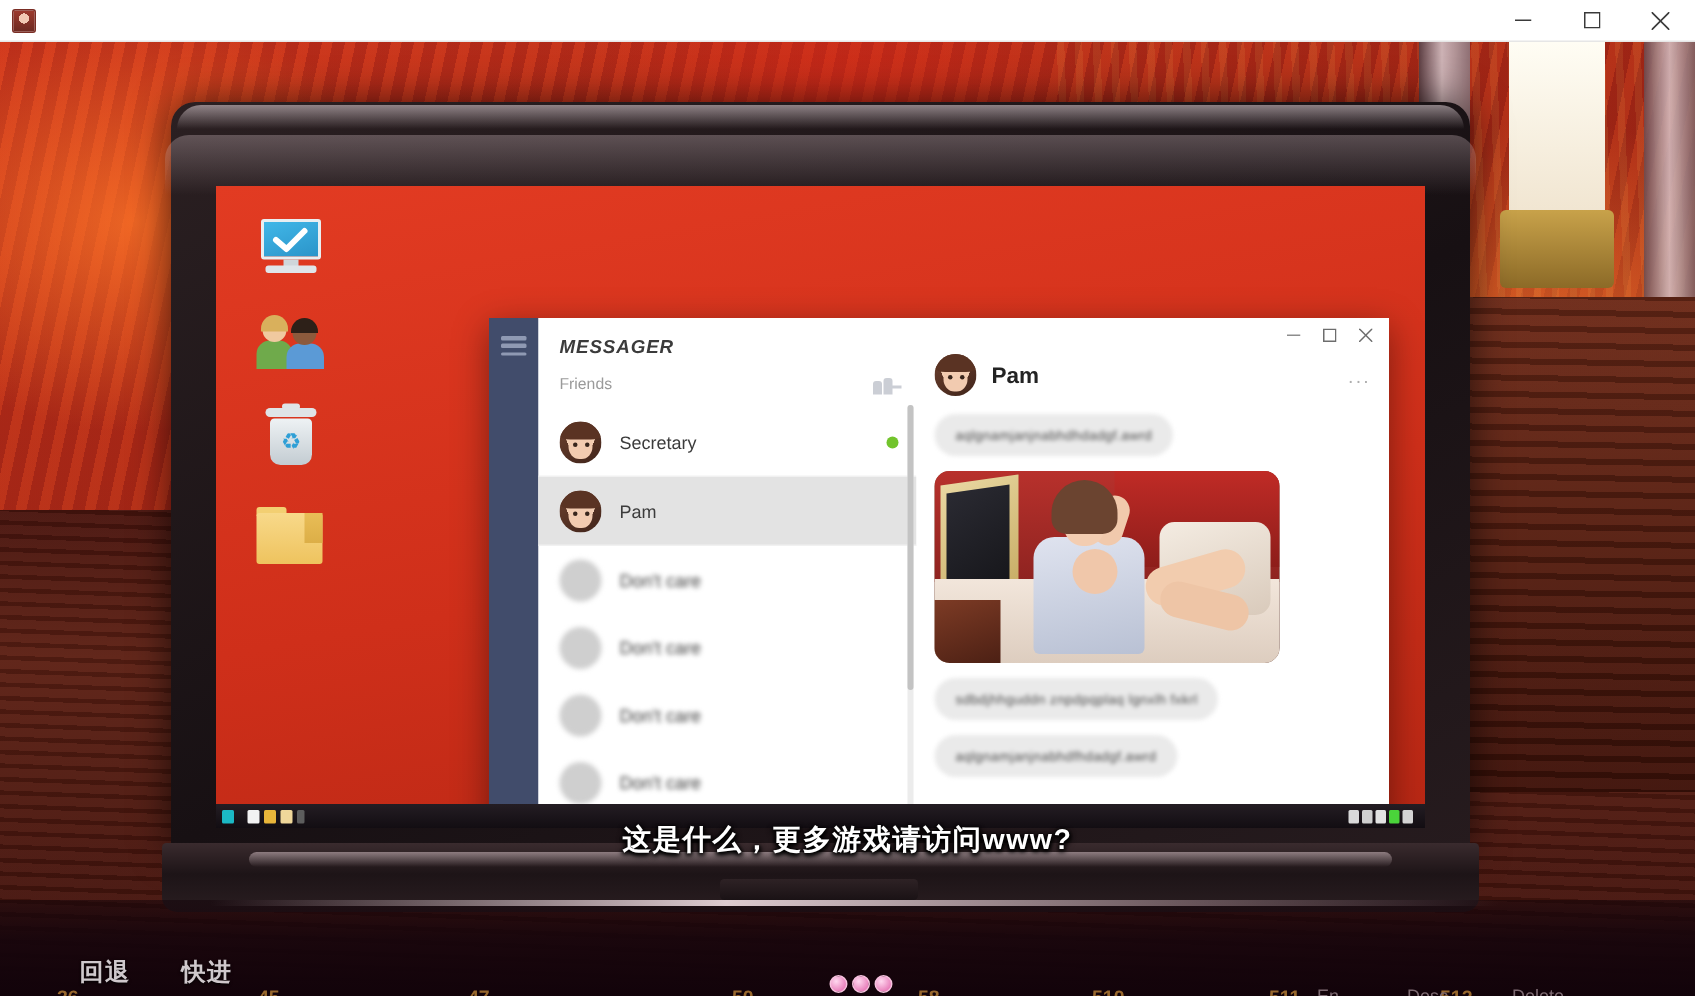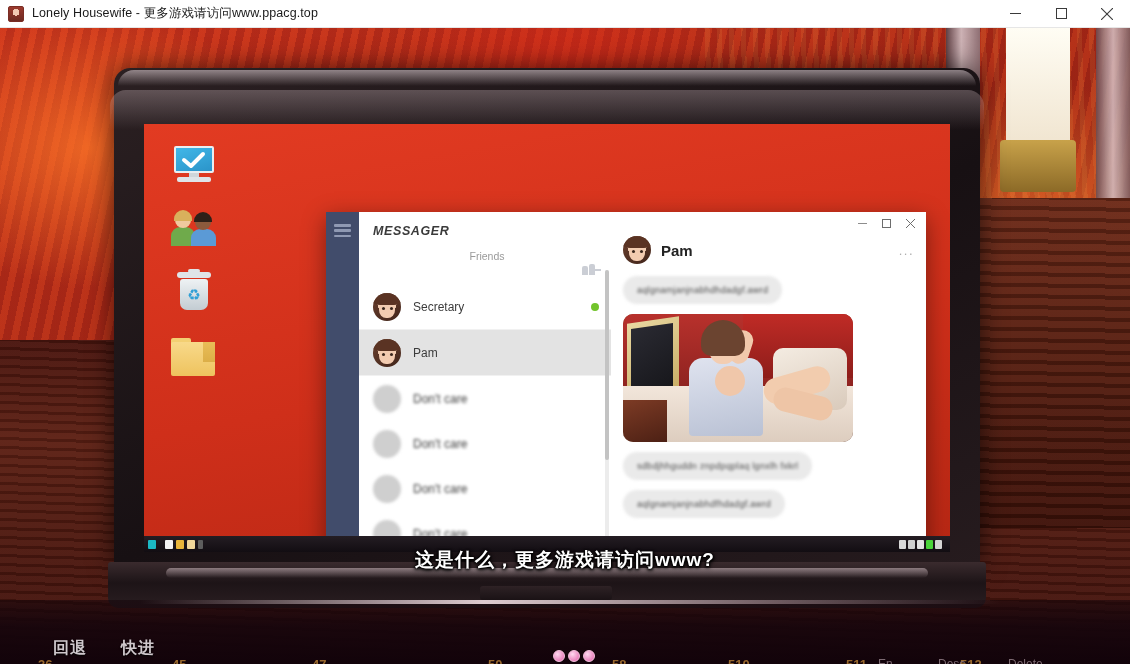--- a/index.html
+++ b/index.html
@@ -192,21 +192,21 @@
   }
   .hamb { width: 17px; height: 13px; display: flex; flex-direction: column; justify-content: space-between; }
   .hamb i { display: block; height: 2.5px; background: #8f99b3; border-radius: 1px; }
 
   .msgr-list { width: 252px; flex: none; background: #fff; position: relative; }
   .ml-title {
     font-size: 12.5px; font-weight: bold; color: #3b3b3b;
     letter-spacing: .6px; padding: 12px 0 0 14px; font-style: italic;
   }
   .ml-subhead {
-    display: flex; align-items: center; padding: 12px 10px 6px 14px; flex-direction: column;
+    display: flex; align-items: flex-start; padding: 12px 10px 6px 14px;
   }
   .ml-subhead .lbl { font-size: 10.5px; color: #9a9a9a; filter: blur(.5px); }
   .add-people { margin-left: auto; width: 20px; height: 16px; position: relative; opacity: .45; }
   .ap-a, .ap-b { position: absolute; background: #8e94a3; border-radius: 2px 2px 0 0; }
   .ap-a { left: 1px; top: 4px; width: 6px; height: 9px; }
   .ap-b { left: 8px; top: 2px; width: 6px; height: 11px; }
   .ap-plus { position: absolute; right: 0; top: 7px; width: 7px; height: 2px; background: #8e94a3; }
 
   .contact {
     display: flex; align-items: center; height: 46px; padding: 0 12px 0 14px;
@@ -331,21 +331,20 @@
     opacity: .85; }
   .gb-word { position: absolute; font-size: 12px; color: #7d6a72; }
 </style>
 </head>
 <body>
 
 <div id="root">
 
   <div class="titlebar">
     <div class="tb-icon"></div>
-    <div class="tb-title">Lonely Housewife - 更多游戏请访问www.ppacg.top</div>
     <div class="tb-controls">
       <div class="tb-btn">
         <svg width="11" height="11" viewBox="0 0 11 11">
             <line x1="0" y1="5.5" x2="11" y2="5.5" stroke="#3a3a3a" stroke-width="1"></line>
           </svg>
       </div>
       <div class="tb-btn">
         <svg width="11" height="11" viewBox="0 0 11 11">
             <rect x="0.5" y="0.5" width="10" height="10" fill="none" stroke="#3a3a3a" stroke-width="1"></rect>
           </svg>

